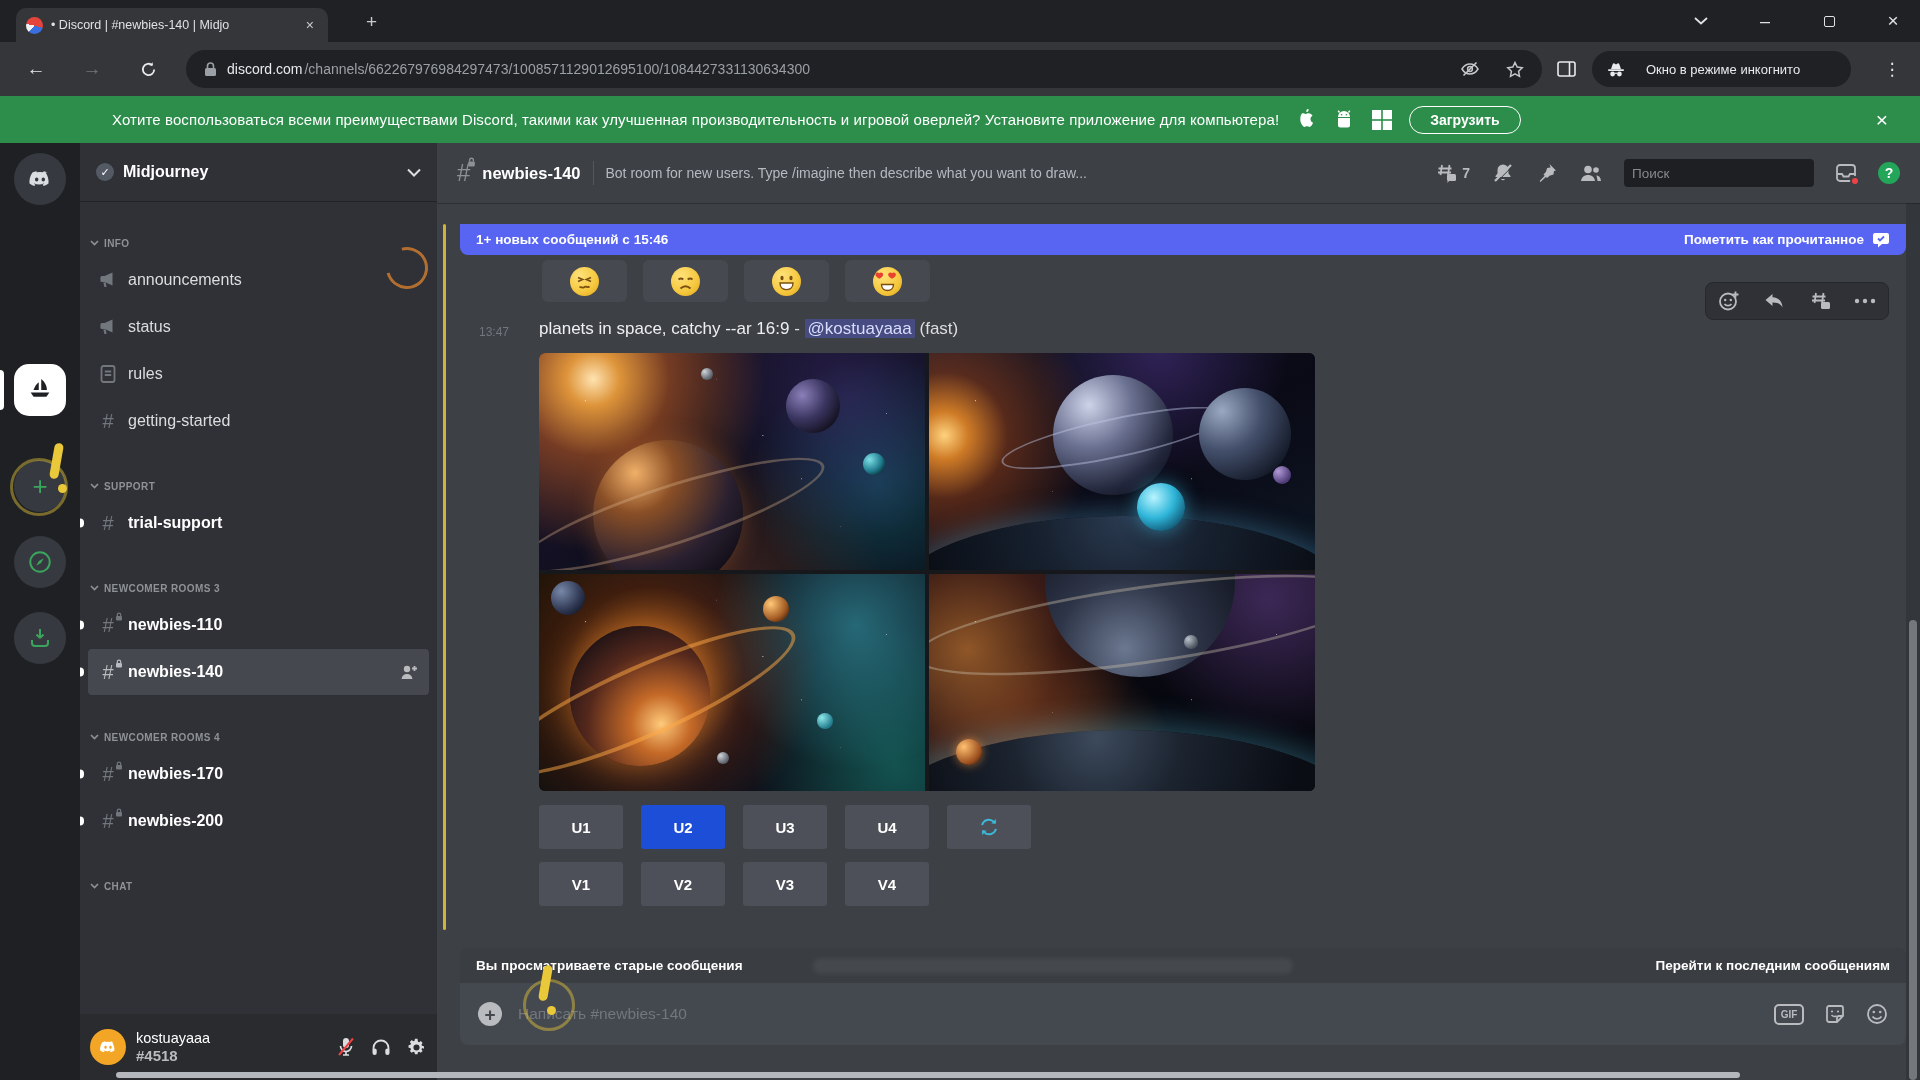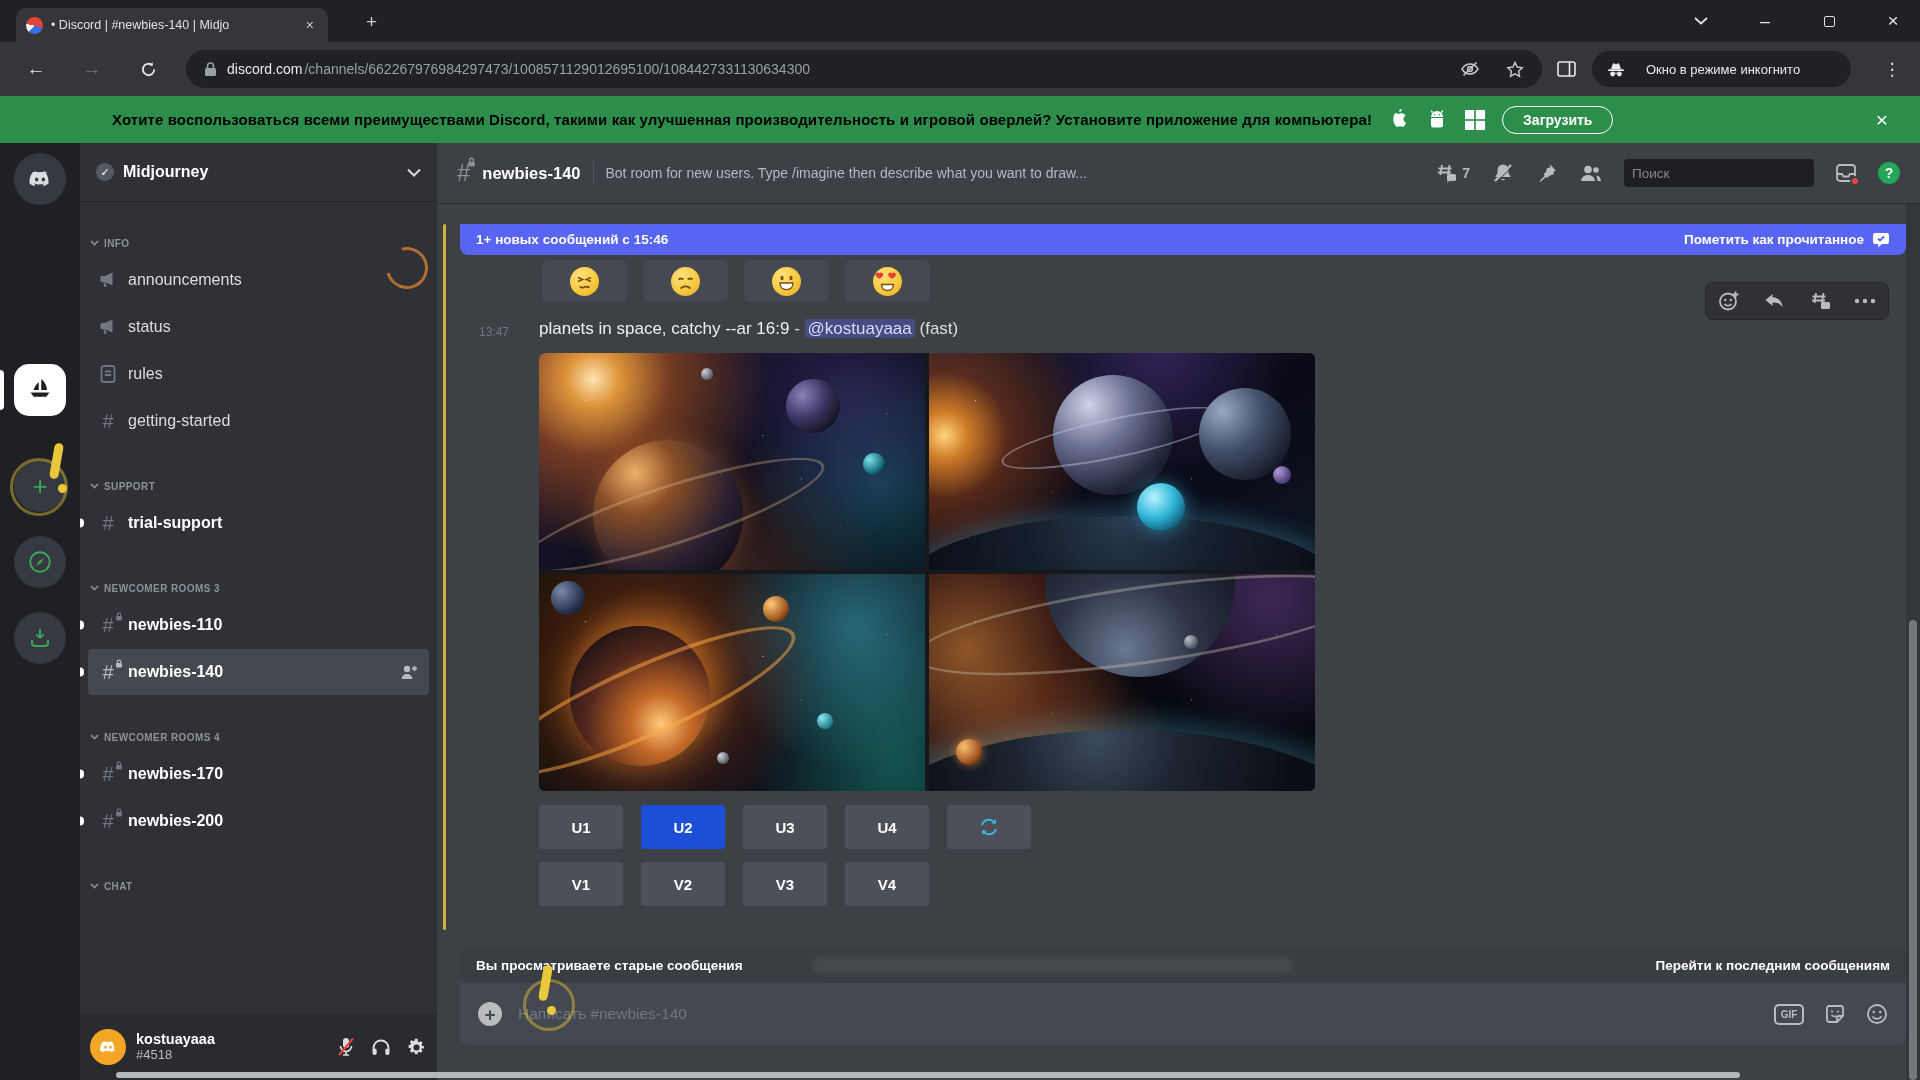--- a/index.html
+++ b/index.html
@@ -29,21 +29,21 @@
   .omni-domain { font-size:14px; color:#e8eaed; }
   .omni-path { font-size:14px; color:#9aa0a6; white-space:nowrap; overflow:hidden; }
   .omni-right { margin-left:auto; display:flex; gap:26px; align-items:center; }
   .incog-badge { position:absolute; left:1592px; top:9px; height:36px; width:259px; background:#202124; border-radius:18px;
                  display:flex; align-items:center; gap:20px; padding:0 14px; }
   .incog-badge span { font-size:13px; color:#e8eaed; white-space:nowrap; }
 
   
   #banner { position:absolute; left:0; top:96px; width:1920px; height:47px; background:#2d8e4b;
             display:flex; align-items:center; padding-left:112px; gap:16px; }
-  #banner .btxt { color:#000000; font-size:15px; font-weight:700; letter-spacing:.1px; }
+  #banner .btxt { color:#ffffff; font-size:15px; font-weight:400; letter-spacing:.1px; }
   .dl-btn { border:1.5px solid #fff; color:#fff; border-radius:16px; padding:5px 20px; font-size:14px; font-weight:700; }
   .banner-close { position:absolute; right:24px; top:10px; color:#fff; font-size:21px; width:28px; height:28px;
                   display:flex; align-items:center; justify-content:center; }
 
   
   #rail { position:absolute; left:0; top:143px; width:80px; height:937px; background:#1e2023; }
   .rail-btn { position:absolute; left:14px; width:52px; height:52px; border-radius:50%; background:#36393f;
               display:flex; align-items:center; justify-content:center; }
   .rail-mj { border-radius:15px; background:#fff; }
   .rail-pill { position:absolute; left:0; width:4px; height:40px; background:#fff; border-radius:0 4px 4px 0; }
@@ -68,22 +68,22 @@
   .unread-pill { position:absolute; left:-8px; top:50%; transform:translateY(-50%); width:4px; height:9px;
                  background:#fff; border-radius:0 4px 4px 0; }
   .mini-lock { position:absolute; right:-5px; top:-2px; }
   .chan-right { margin-left:auto; display:flex; align-items:center; }
   .ring-doodle { position:absolute; left:306px; top:104px; width:42px; height:42px; border-radius:50%;
                  border:3px solid rgba(201,121,47,.85); border-left-color:transparent; transform:rotate(30deg); }
   #user-panel { position:absolute; left:0; right:0; bottom:0; height:66px; background:#292b2f;
                 display:flex; align-items:center; padding:0 10px; gap:10px; }
   .avatar { width:36px; height:36px; border-radius:50%; background:#f3a625; display:flex; align-items:center; justify-content:center; }
   .uinfo { line-height:1.15; }
-  .uname { color:#fff; font-size:14.5px; font-weight:700; }
-  .utag { color:#b9bbbe; font-size:13px; }
+  .uname { color:#fff; font-size:14.5px; font-weight:400; }
+  .utag { color:#b9bbbe; font-size:15px;font-weight:bold; }
   .upanel-icons { margin-left:auto; display:flex; gap:14px; align-items:center; }
 
   
   #main { position:absolute; left:437px; top:143px; width:1483px; height:937px; background:#3d4045; }
   #chan-header { position:absolute; left:0; top:0; width:100%; height:60px; display:flex; align-items:center;
                  padding:0 20px; gap:12px; box-shadow:0 1px 0 rgba(0,0,0,.25); background:#3d4045; z-index:5; }
   .hh-hash { font-size:24px; color:#8e9297; position:relative; font-weight:400; }
   .hh-name { color:#fff; font-size:16.5px; font-weight:700; }
   .hh-div { width:1px; height:24px; background:#53565c; }
   .hh-topic { color:#b5bac1; font-size:14px; max-width:640px; white-space:nowrap; overflow:hidden; text-overflow:ellipsis; }

